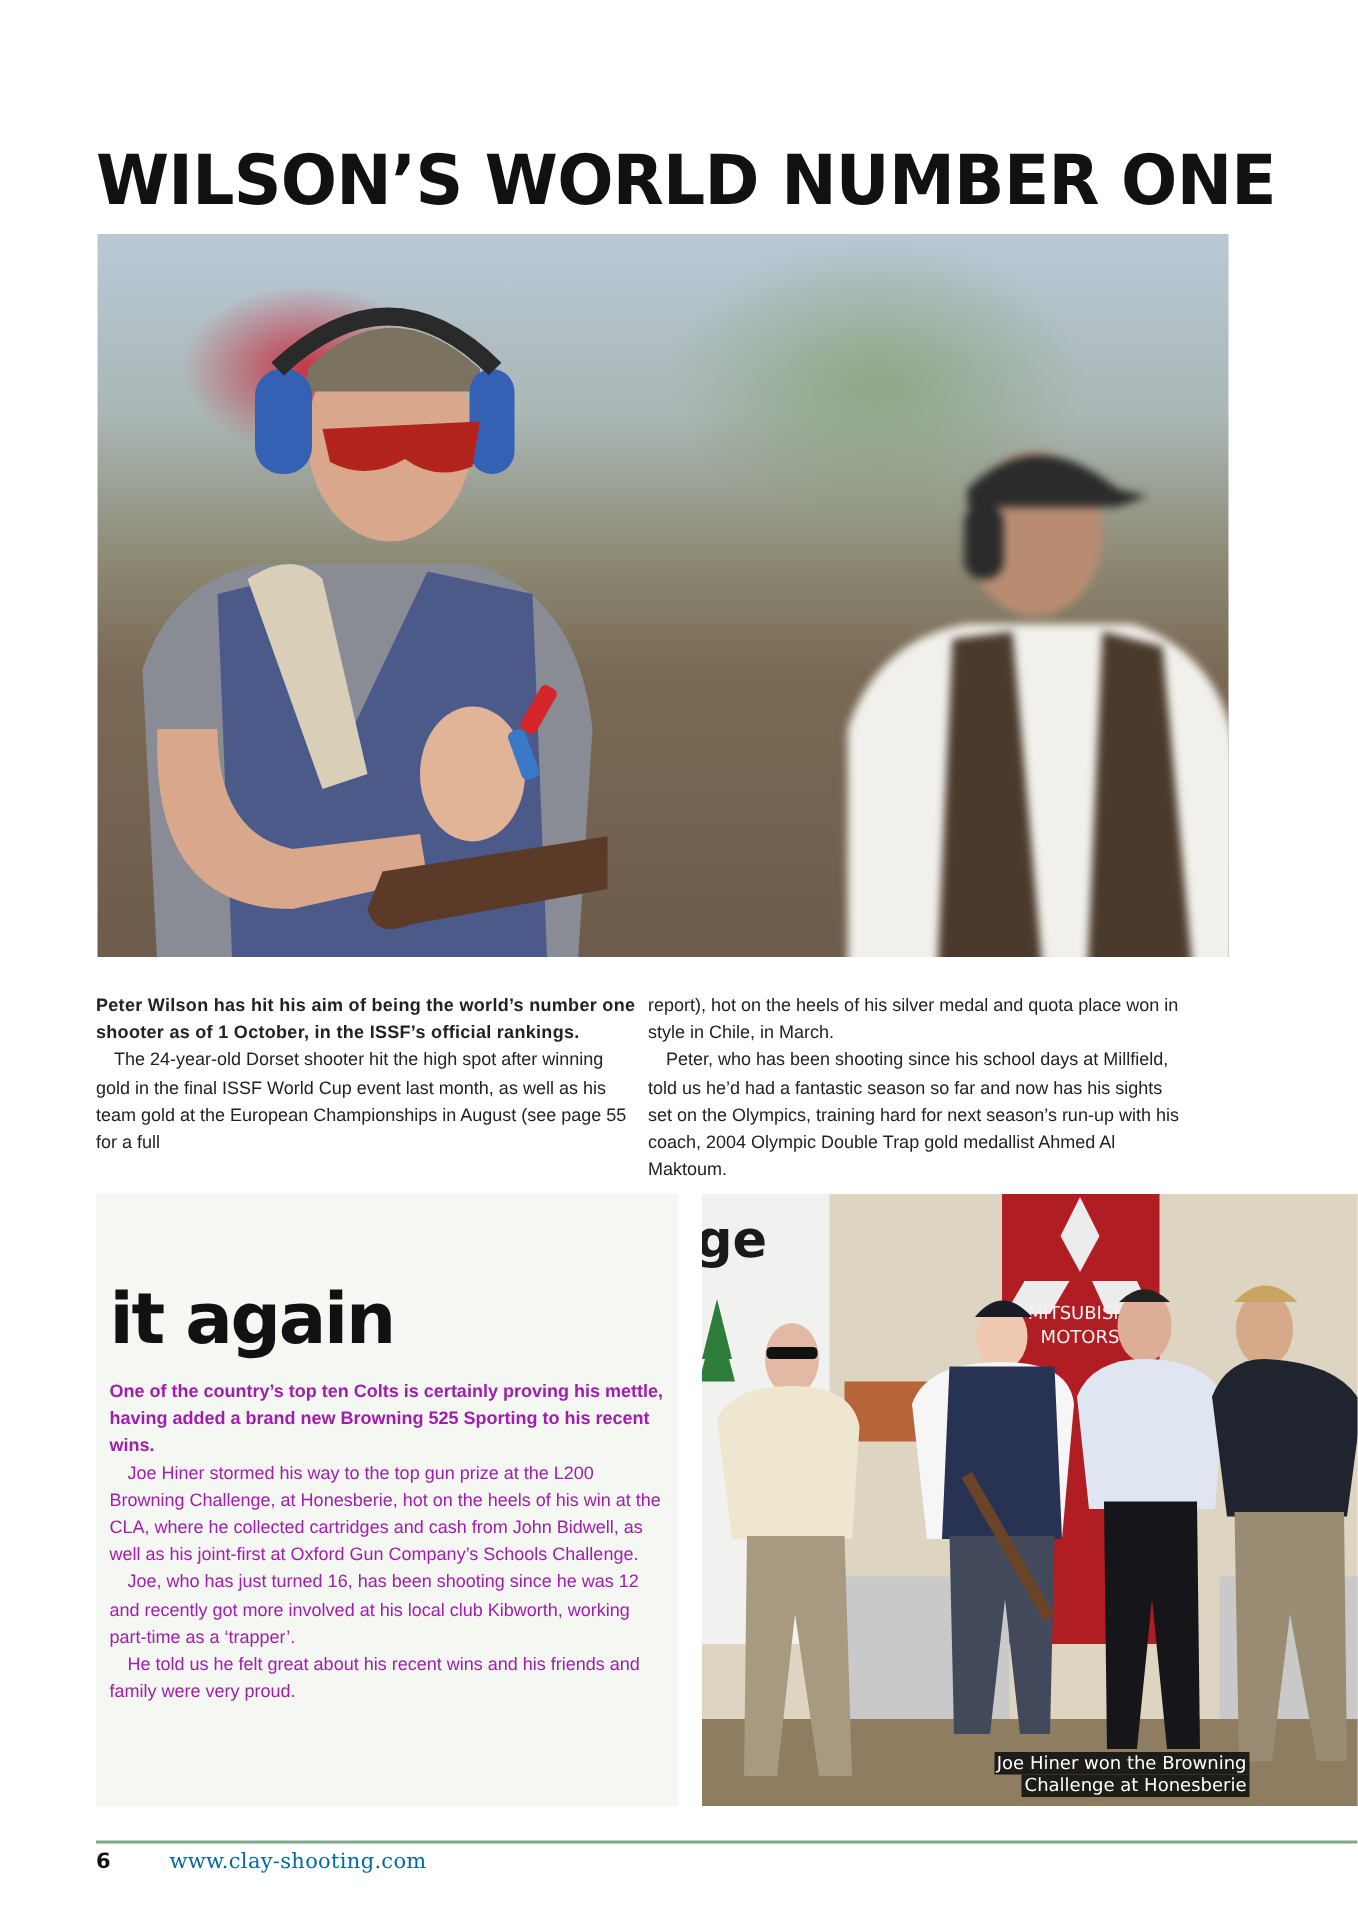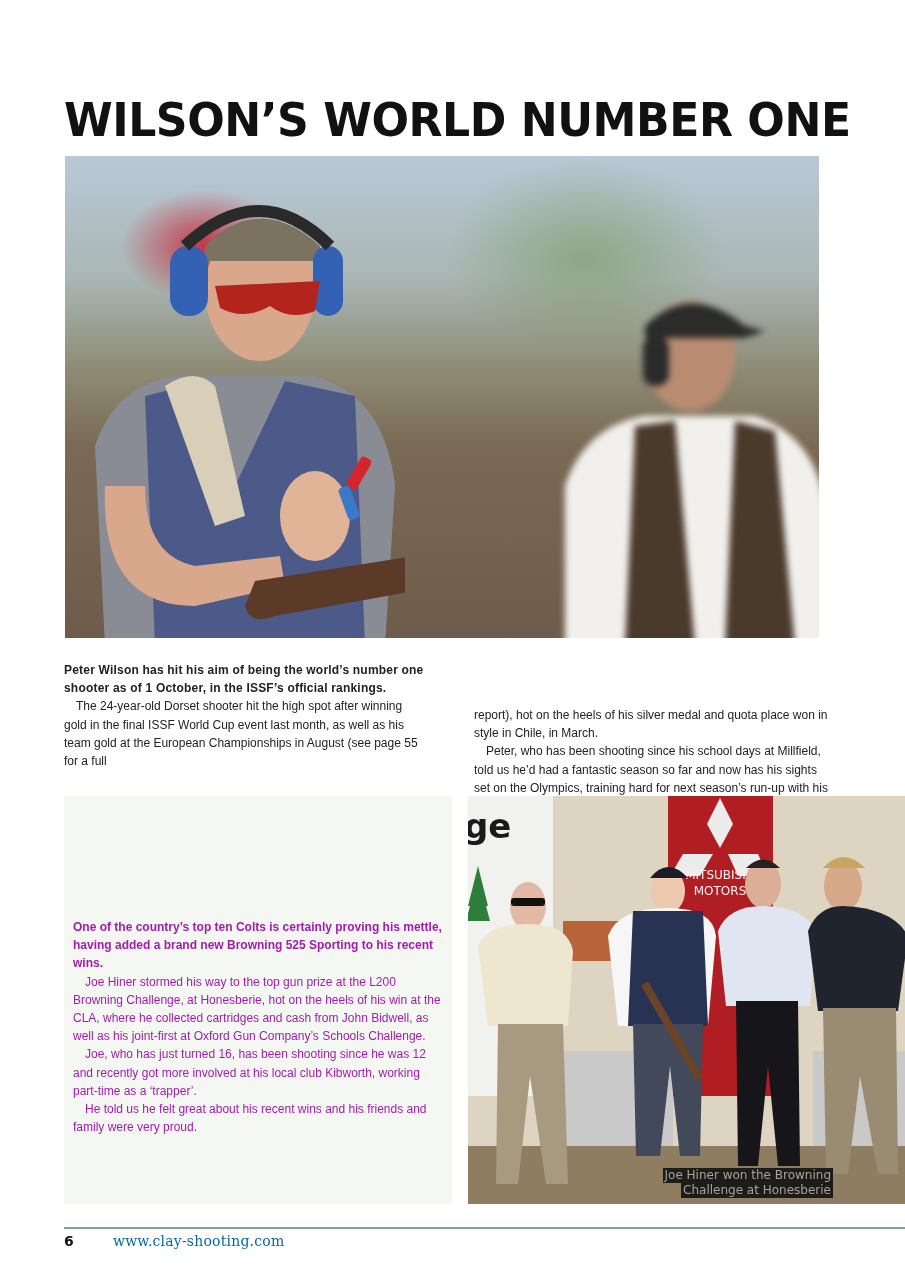--- a/index.html
+++ b/index.html
@@ -32,21 +32,21 @@
   }
   .body-col {
     position: absolute; top: 661px; width: 362px;
     font-size: 12px; line-height: 18.2px; color: #222;
     font-family: "Liberation Sans", sans-serif;
   }
   .body-col p { margin: 0; }
   .body-col .lead { font-weight: bold; letter-spacing: 0.2px; }
   .body-col .indent { text-indent: 12px; }
   .col-a { left: 64px; }
-  .col-b { left: 474px; margin-top: 45px; }
+  .col-b { left: 432px; }
 
   .colt-panel {
     position: absolute; left: 64px; top: 796px; width: 388px; height: 408px;
     background: #f5f7f2;
   }
   .colt-title {
     position: absolute; left: 9px; top: 6px; width: 380px;
     font-family: "DejaVu Sans", sans-serif; font-weight: bold;
     font-size: 47px; line-height: 52px; letter-spacing: -1.5px; color: #111;
     margin: 0;
@@ -59,21 +59,21 @@
   .colt-body .lead { font-weight: bold; }
   .colt-body .indent { text-indent: 12px; }
 
   .photo2 {
     position: absolute; left: 468px; top: 796px; width: 453px; height: 408px;
     overflow: hidden; background: #e9e4da;
   }
   .caption {
     position: absolute; right: 88px; bottom: 6px; text-align: right;
     font-family: "DejaVu Sans", sans-serif; font-size: 12px; line-height: 15px;
-    color: #a3a3a3;
+    color: #ffffff;
   }
   .caption span { background: rgba(20,20,20,0.92); padding: 0 2px; display: inline-block; }
 
   .rule {
     position: absolute; left: 64px; top: 1227px; width: 841px; height: 2px;
     background: #7fa889;
   }
   .page-num {
     position: absolute; left: 64px; top: 1233px; font-size: 14px; font-weight: bold;
     font-family: "DejaVu Sans", sans-serif; color: #111;
@@ -132,20 +132,21 @@
 </div>
 
 <div class="body-col col-b">
   <p>report), hot on the heels of his silver medal and quota place won in style in Chile, in March.</p>
   <p class="indent">Peter, who has been shooting since his school days at Millfield, told us he’d had a fantastic season so far and now has his sights set on the Olympics, training hard for next season’s run-up with his coach, 2004 Olympic Double Trap gold medallist Ahmed Al Maktoum.</p>
 </div>
 
 <div class="colt-panel">
   <h2 class="colt-title">
     <br>
+    <span>it again</span>
   </h2>
   <div class="colt-body">
     <p class="lead">One of the country’s top ten Colts is certainly proving his mettle, having added a brand new Browning 525 Sporting to his recent wins.</p>
     <p class="indent">Joe Hiner stormed his way to the top gun prize at the L200 Browning Challenge, at Honesberie, hot on the heels of his win at the CLA, where he collected cartridges and cash from John Bidwell, as well as his joint-first at Oxford Gun Company’s Schools Challenge.</p>
     <p class="indent">Joe, who has just turned 16, has been shooting since he was 12 and recently got more involved at his local club Kibworth, working part-time as a ‘trapper’.</p>
     <p class="indent">He told us he felt great about his recent wins and his friends and family were very proud.</p>
   </div>
 </div>
 
 <div class="photo2">

